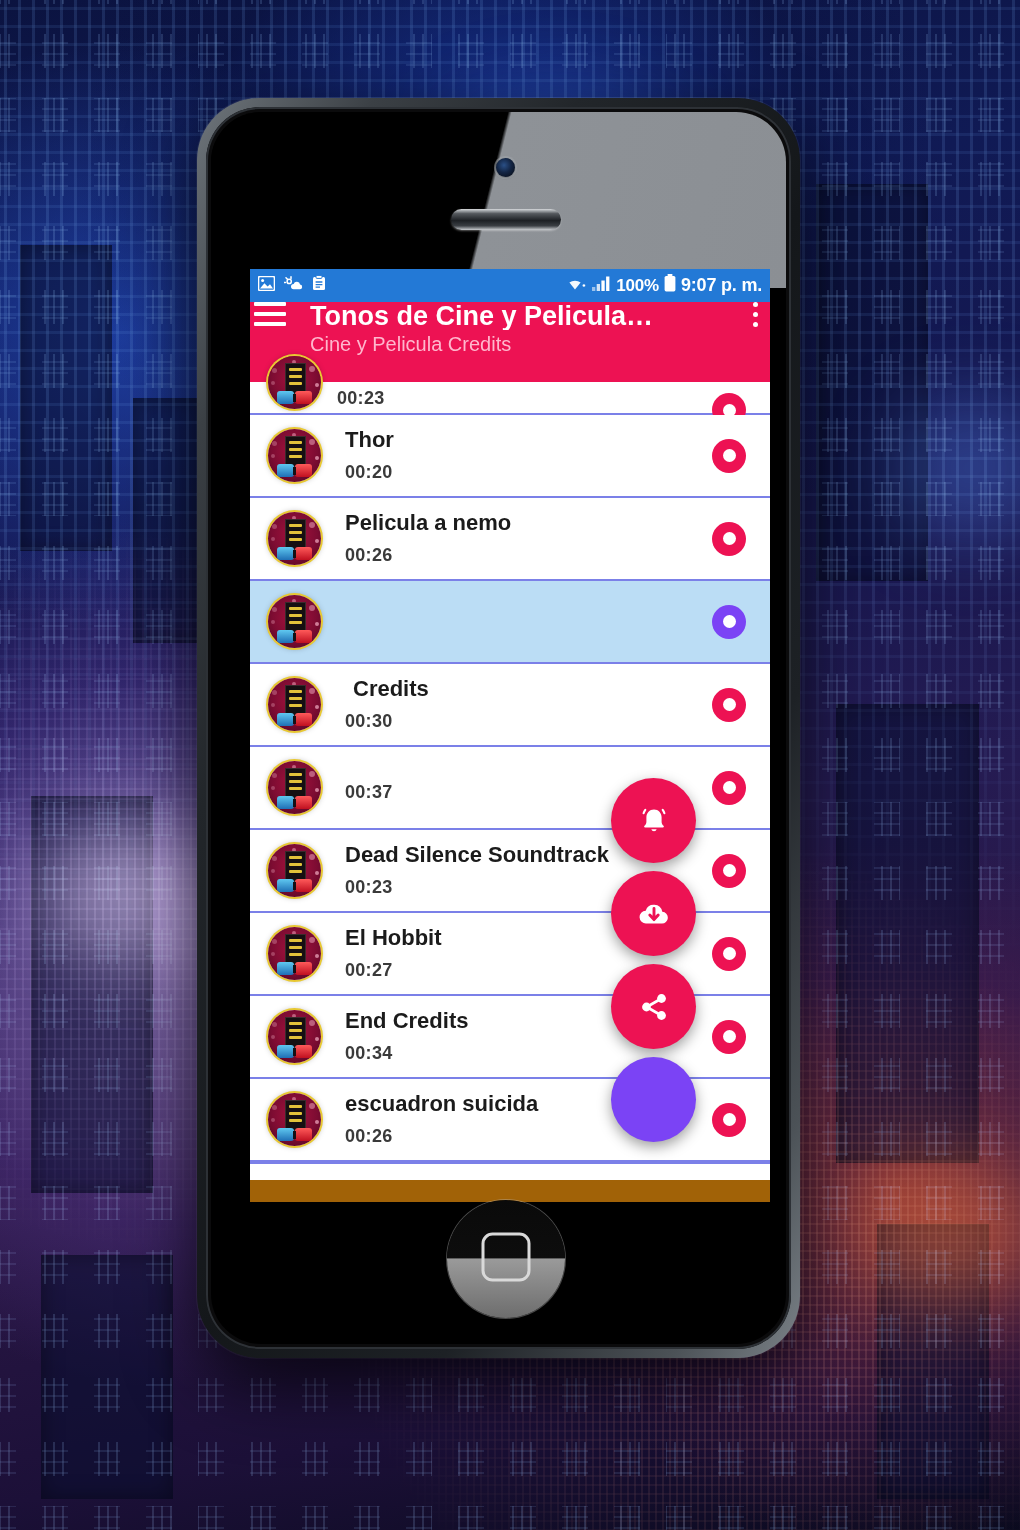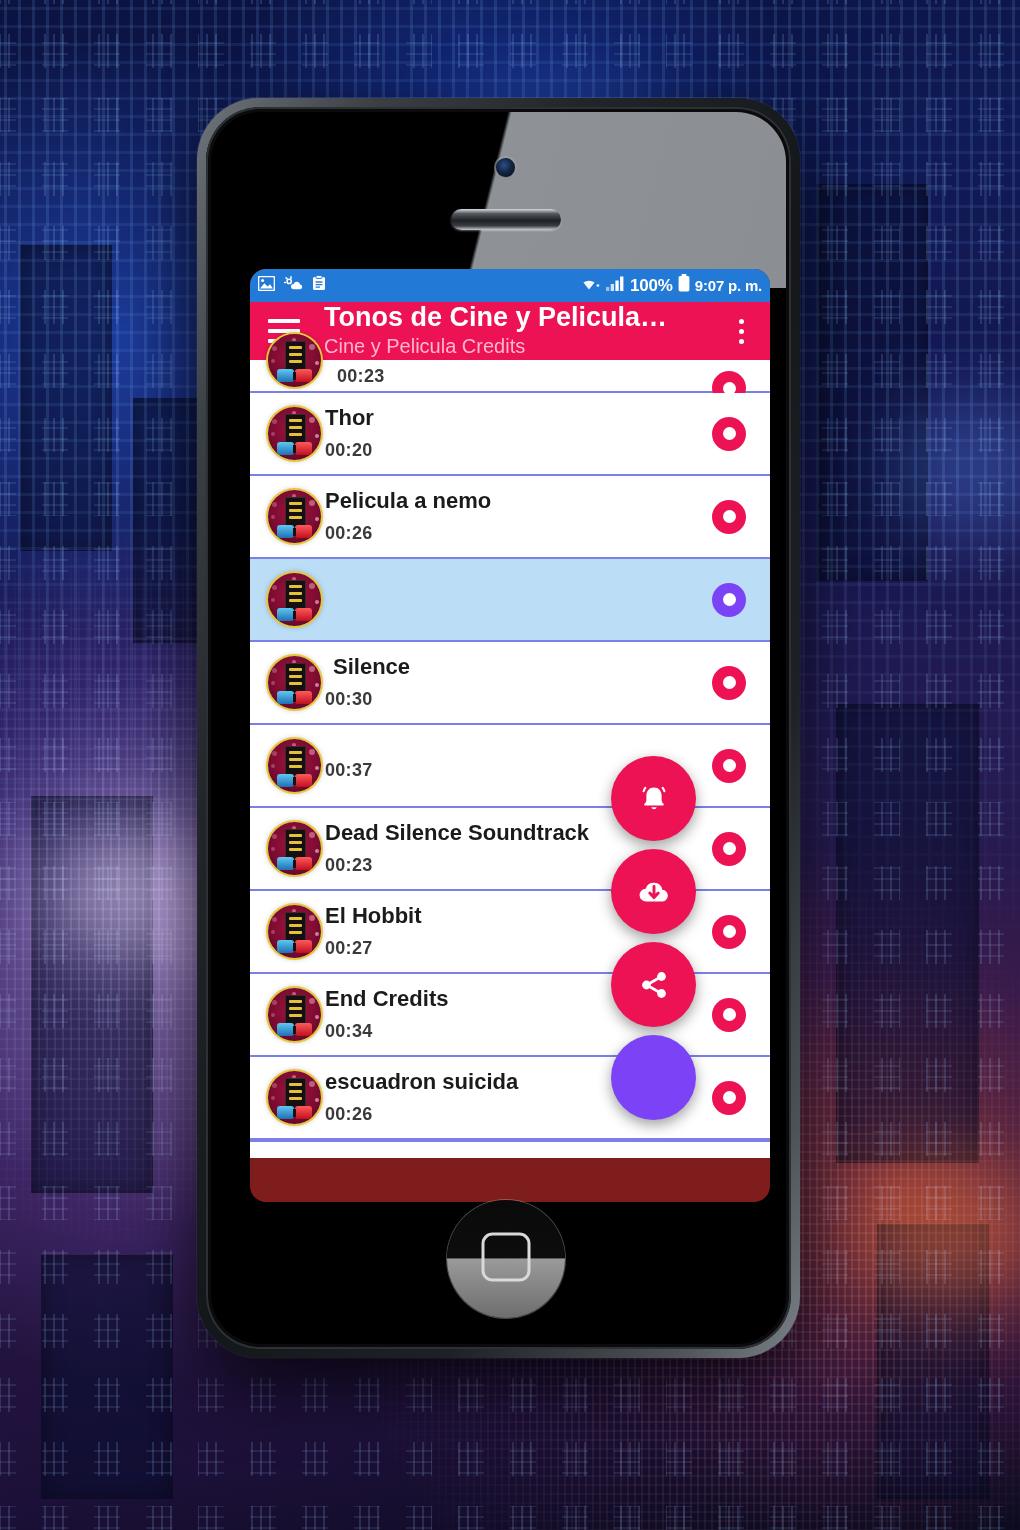--- a/index.html
+++ b/index.html
@@ -100,36 +100,36 @@
     box-shadow:0 0 0 1px rgba(190,190,190,.38);
   }
   #home .sq{
     position:absolute;left:50%;top:50%;transform:translate(-50%,-54%);
     width:43px;height:43px;border-radius:11px;border:3px solid #d9d9d9;
   }
 
   
   #screen{
     position:absolute;left:39px;top:157px;width:520px;height:933px;
-    background:#7f1d1d;overflow:hidden;border-radius:16px;
+    background:#a16207;overflow:hidden;
   }
 
   
   #statusbar{
     height:33px;background:#2379d6;color:#fff;display:flex;align-items:center;
     padding:0 8px;font-size:17px;font-weight:bold;
   }
   #statusbar .left{display:flex;align-items:center;gap:9px;}
   #statusbar .right{margin-left:auto;display:flex;align-items:center;gap:5px;}
   #statusbar .pct{font-size:17px;letter-spacing:-.2px;}
-  #statusbar .clock{font-size:15px;letter-spacing:-.2px;}
+  #statusbar .clock{font-size:18px;letter-spacing:-.2px;}
 
   
   #appbar{
-    height:58px;background:#ED1253;display:flex;align-items:center;padding:0 14px;position:relative;
+    height:80px;background:#ED1253;display:flex;padding:0 0;position:relative;
   }
   #hamburger{width:40px;display:flex;flex-direction:column;gap:6px;align-items:center;cursor:pointer;}
   #hamburger span{display:block;width:32px;height:4px;background:#fff;border-radius:1px;}
   #titlewrap{margin-left:20px;flex:1;min-width:0;}
   #apptitle{color:#fff;font-size:27px;font-weight:bold;line-height:1.05;white-space:nowrap;overflow:hidden;}
   #appsub{color:#ffb7cd;font-size:20px;line-height:1.25;margin-top:2px;white-space:nowrap;overflow:hidden;}
   #overflow{width:30px;display:flex;flex-direction:column;gap:5px;align-items:center;cursor:pointer;}
   #overflow i{display:block;width:5px;height:5px;border-radius:50%;background:#fff;}
 
   
@@ -152,21 +152,21 @@
   }
   .thumb .card b{display:block;height:3px;background:#e3c23a;margin:4px 3px;border-radius:1px;}
   .thumb .glasses{
     position:absolute;left:10%;bottom:10%;width:80%;height:24%;
     display:flex;gap:4%;align-items:center;justify-content:center;
   }
   .thumb .glasses u{display:block;width:40%;height:100%;border-radius:3px;}
   .thumb .gl-l{background:linear-gradient(180deg,#5fc8f0,#1f6fb5);}
   .thumb .gl-r{background:linear-gradient(180deg,#ff5a5a,#c01020);}
   .thumb .bridge{position:absolute;left:47%;bottom:13%;width:6%;height:16%;background:#151015;}
-  .meta{margin-left:4px;flex:1;min-width:0;}
+  .meta{margin-left:24px;flex:1;min-width:0;}
   .rname{font-size:22px;font-weight:bold;color:#1b1b1b;line-height:1.1;white-space:nowrap;overflow:hidden;}
   .rname.indent{padding-left:8px;}
   .rtime{font-size:18px;font-weight:bold;color:#3a3a3a;margin-top:10px;letter-spacing:.3px;}
   .row.first .meta{margin-left:16px;}
   .row.first .rtime{margin-top:0;}
   .playbtn{
     width:34px;height:34px;border-radius:50%;margin-right:24px;flex:none;
     background:#ED1253;display:flex;align-items:center;justify-content:center;cursor:pointer;
   }
   .playbtn i{display:block;width:13px;height:13px;border-radius:50%;background:#fff;}
@@ -423,21 +423,21 @@
                   <b></b>
                   <b></b>
                 </div>
               <div class="glasses">
                   <u class="gl-l"></u>
                   <u class="gl-r"></u>
                 </div>
               <div class="bridge"></div>
             </div>
             <div class="meta">
-              <div class="rname indent">Silence</div>
+              <div class="rname indent">Credits</div>
               <div class="rtime">00:30</div>
             </div>
             <div class="playbtn">
                 <i></i>
               </div>
           </div>
 
           <div class="row">
             <div class="thumb">
                 <span class="spark" style="left: 6%; top: 48%; width: 4px; height: 4px; opacity: 0.35;"></span>

